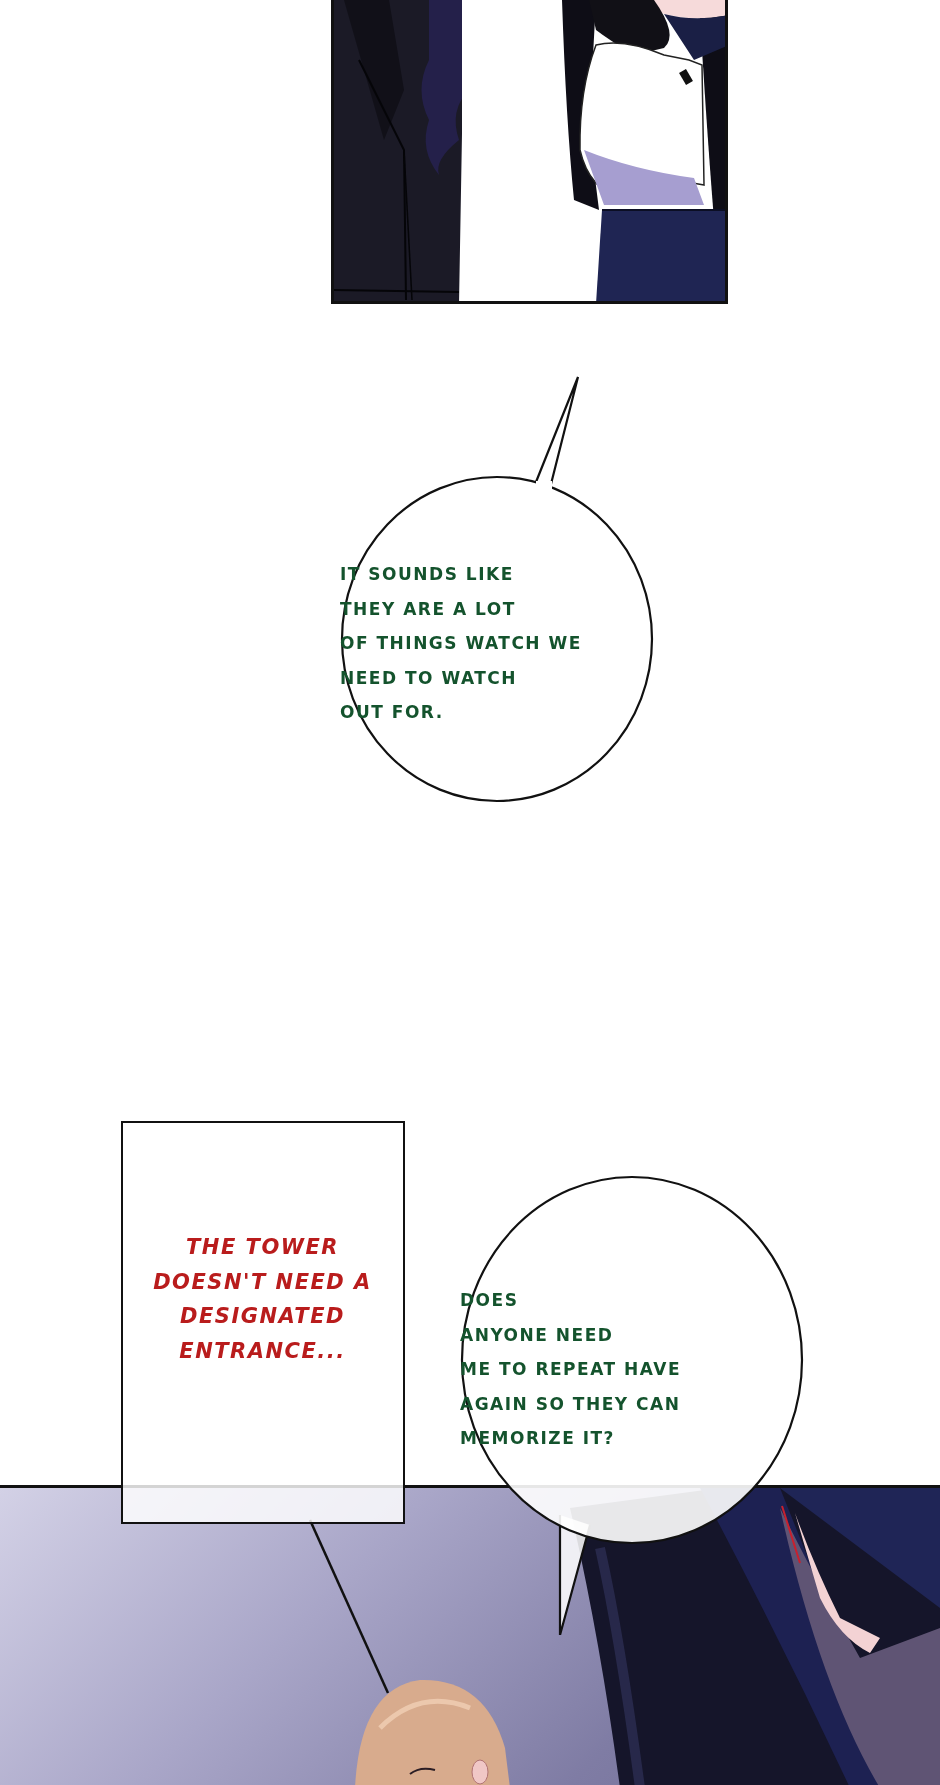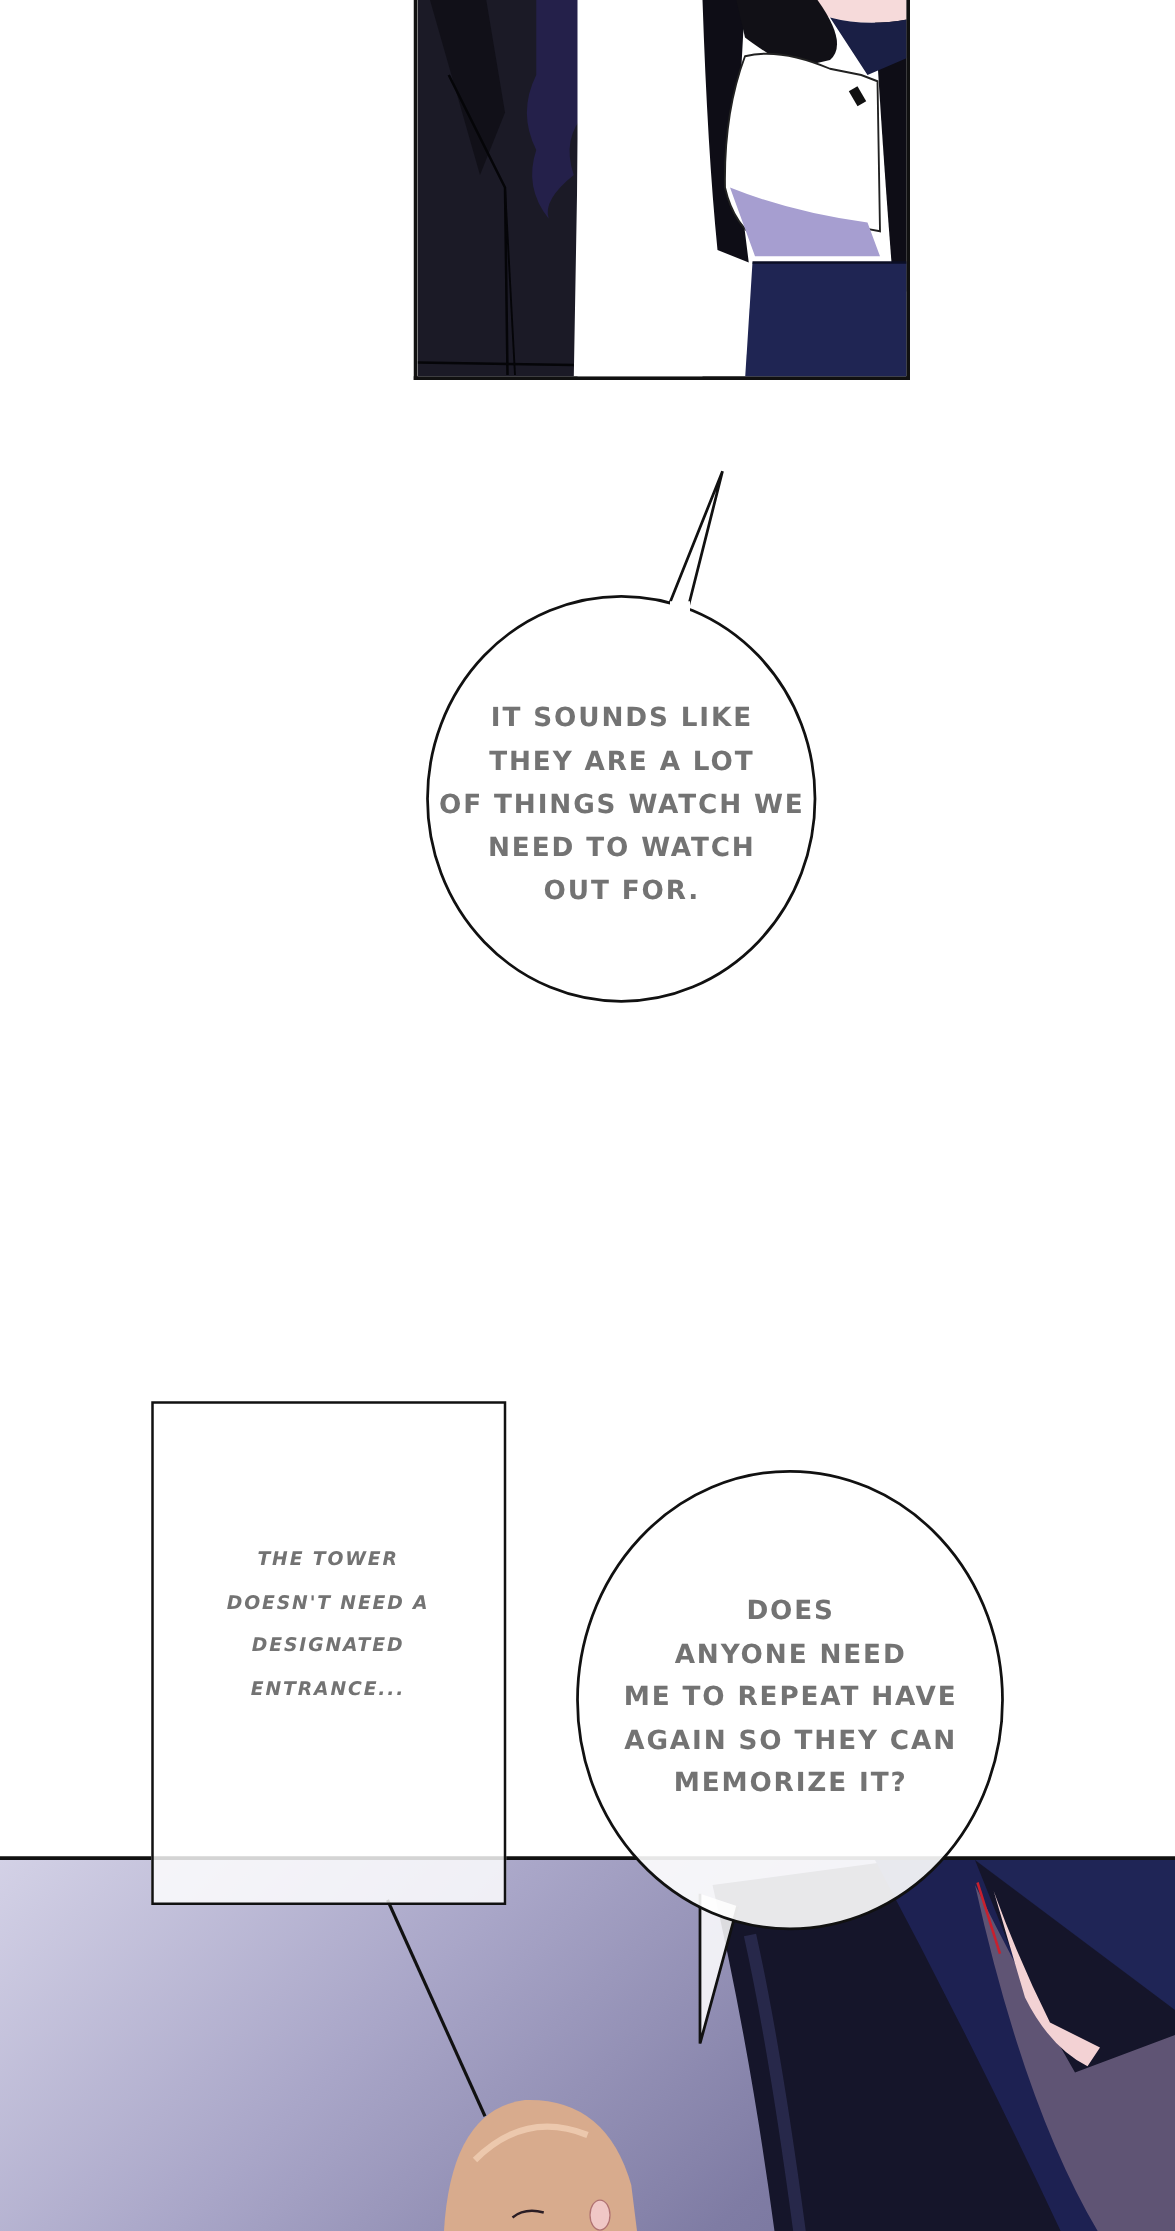--- a/index.html
+++ b/index.html
@@ -1,22 +1,22 @@
 <!DOCTYPE html>
 <html><head>
 <meta charset="utf-8">
 <style>
   html, body { margin: 0; padding: 0; background: #ffffff; }
   body { width: 940px; height: 1785px; position: relative; overflow: hidden; font-family: "Liberation Sans", sans-serif; }
   .abs { position: absolute; }
   .panel-top { left: 331px; top: 0; width: 397px; height: 304px; border: 3px solid #111; border-top: none; background: #fff; overflow: hidden; box-sizing: border-box; }
   .panel-bottom { left: 0; top: 1485px; width: 940px; height: 300px; border-top: 3px solid #111; overflow: hidden; box-sizing: border-box;
     background: linear-gradient(135deg, #d3d1e6 0%, #a9a6c8 35%, #7f7ca4 70%, #6e6b94 100%); }
-  .bubble-text { font-family: "DejaVu Sans", sans-serif; font-weight: bold; color: #737373; text-align: center; letter-spacing: 1.5px; line-height: 34.5px; font-size: 21px; }
-  .caption-text { font-family: "DejaVu Sans", sans-serif; font-style: italic; font-weight: bold; color: #737373; text-align: center; letter-spacing: 1.5px; line-height: 34.5px; font-size: 15px; }
+  .bubble-text { font-family: "DejaVu Sans", sans-serif; font-weight: bold; color: #14532d; letter-spacing: 1.5px; line-height: 34.5px; font-size: 17px; }
+  .caption-text { font-family: "DejaVu Sans", sans-serif; font-style: italic; font-weight: bold; color: #b91c1c; text-align: center; letter-spacing: 1.5px; line-height: 34.5px; font-size: 21px; }
   .line { display: block; white-space: nowrap; }
   svg { display: block; }
 </style>
 </head>
 <body>
 
 <div class="abs panel-top">
   <svg width="397" height="304" viewBox="0 0 397 304">
 
     <path d="M0 0 L150 0 L130 20 L125 304 L0 304 Z" fill="#1b1a26"></path>
@@ -90,20 +90,20 @@
     <span class="line">DESIGNATED</span>
     <span class="line">ENTRANCE...</span>
   </div>
 </div>
 
 <div class="abs" style="left:460px; top:1175px; width:345px; height:460px;">
   <svg width="345" height="460" viewBox="0 0 345 460" class="abs" style="left:0;top:0;">
     <path d="M100 340 L100 460 L130 350" fill="rgba(255,255,255,0.85)" stroke="#111" stroke-width="2.2"></path>
     <ellipse cx="172" cy="185" rx="170" ry="183" fill="rgba(255,255,255,0.9)" stroke="#111" stroke-width="2.2"></ellipse>
   </svg>
-  <div class="abs bubble-text" style="left:0; top:96px; width:345px;">
+  <div class="abs bubble-text" style="left:0; top:108px; width:345px;">
     <span class="line">DOES</span>
     <span class="line">ANYONE NEED</span>
     <span class="line">ME TO REPEAT HAVE</span>
     <span class="line">AGAIN SO THEY CAN</span>
     <span class="line">MEMORIZE IT?</span>
   </div>
 </div>
 
 </body></html>

